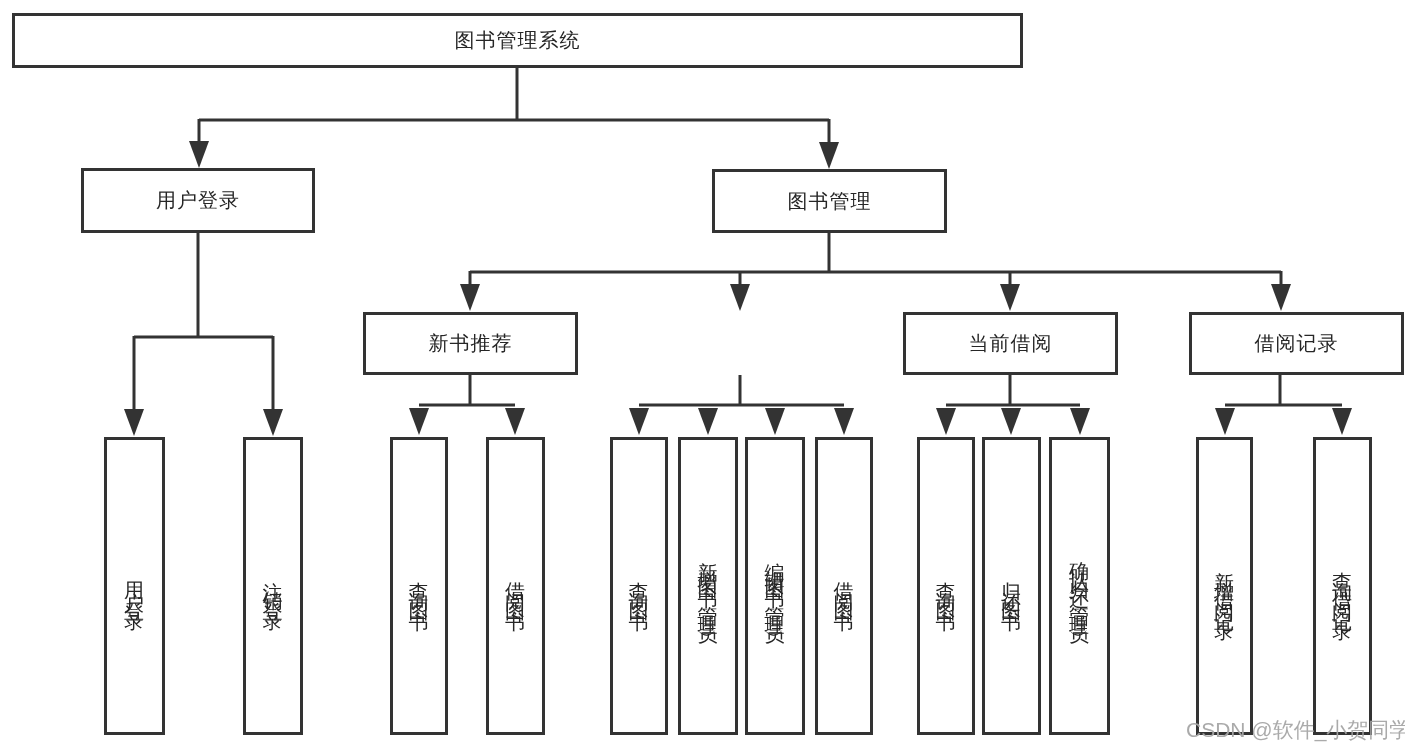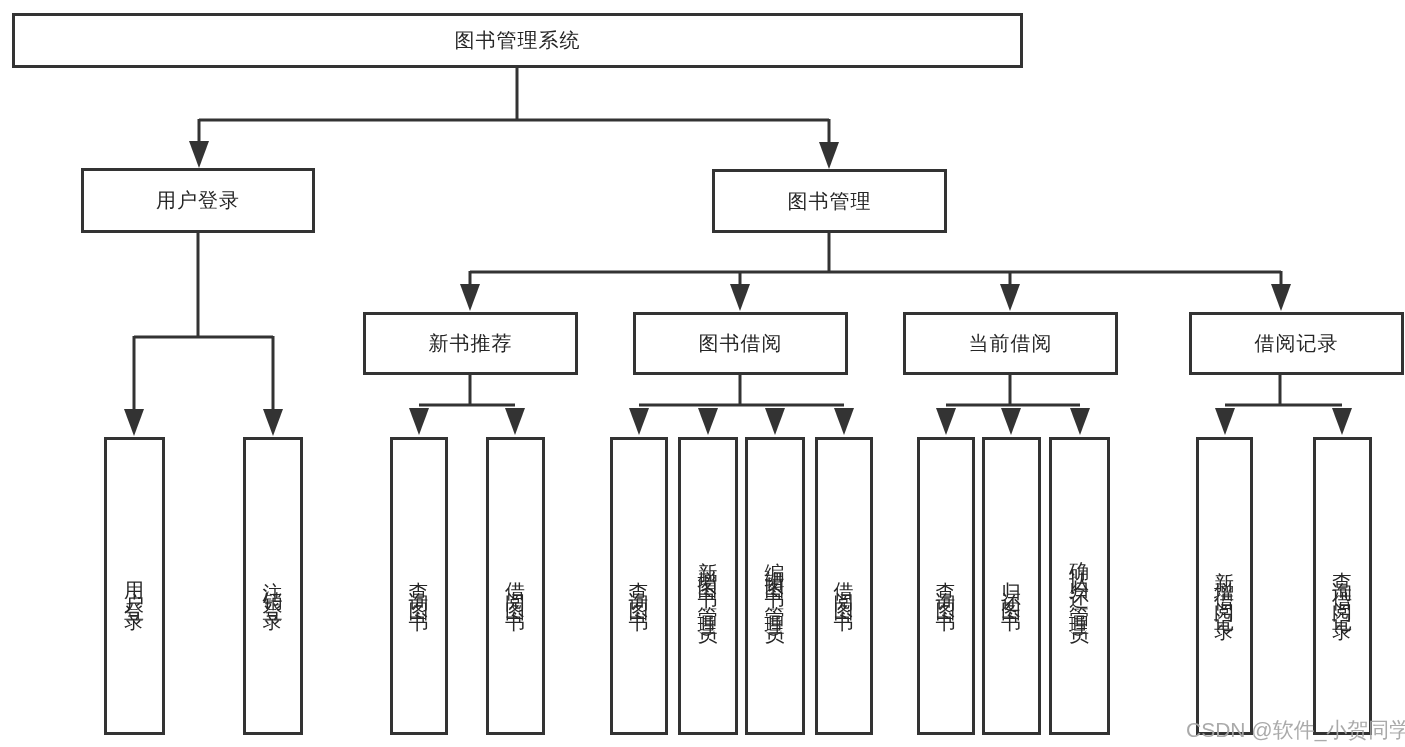--- a/index.html
+++ b/index.html
@@ -115,23 +115,20 @@
   <div class="box" style="left:81px; top:168px; width:234px; height:65px;">
     <span class="hlabel">用户登录</span>
   </div>
   <div class="box" style="left:712px; top:169px; width:235px; height:64px;">
     <span class="hlabel">图书管理</span>
   </div>
 
   <div class="box" style="left:363px; top:312px; width:215px; height:63px;justify-content:center;">
     <span class="hlabel">新书推荐</span>
   </div>
-  <div class="box" style="left:633px; top:312px; width:215px; height:63px;">
-    <span class="hlabel">图书借阅</span>
-  </div>
   <div class="box" style="left:903px; top:312px; width:215px; height:63px;">
     <span class="hlabel">当前借阅</span>
   </div>
   <div class="box" style="left:1173px; top:312px; width:215px; height:63px;margin-left:16px;">
     <span class="hlabel">借阅记录</span>
   </div>
 
   <div class="box leaf" style="left:104px; width:61px;">
     <span class="vtext">用户登录</span>
   </div>

